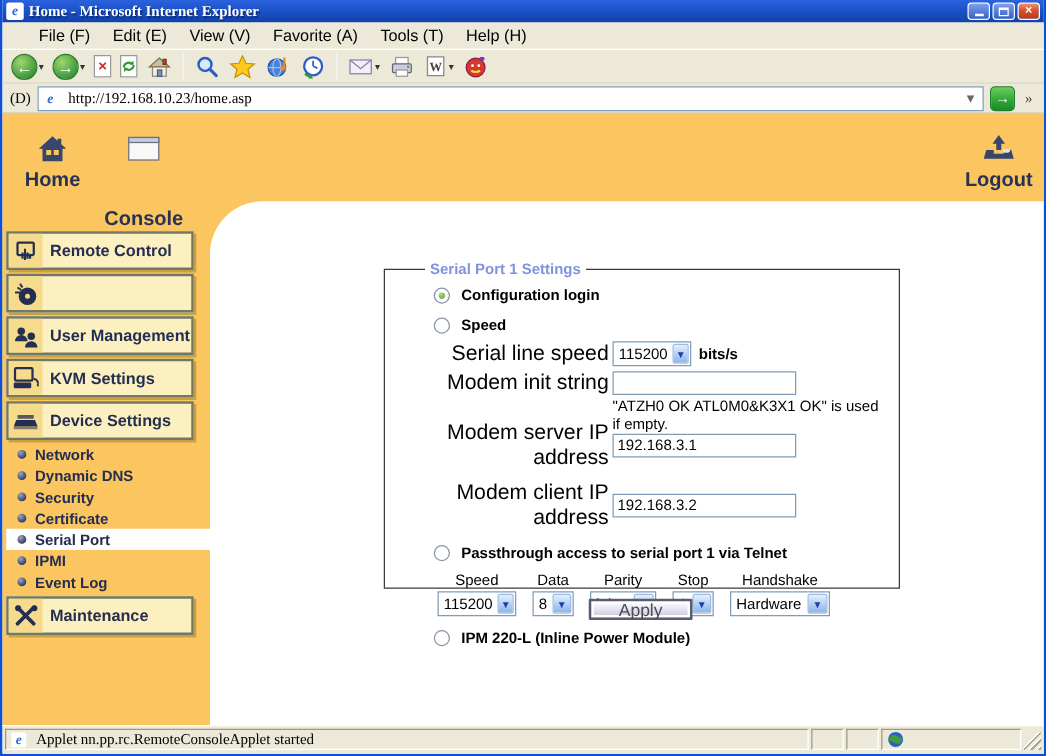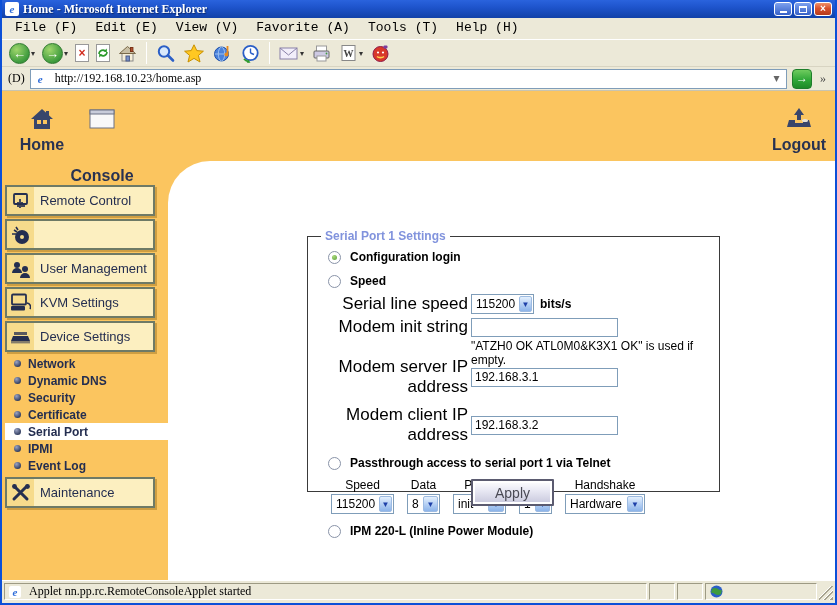--- a/index.html
+++ b/index.html
@@ -20,22 +20,22 @@
   .win-controls { display:flex; gap:2px; }
   .win-btn { width:18px; height:14px; border:1px solid #fff; border-radius:3px;
     display:flex; align-items:center; justify-content:center; color:#fff; font-size:10px; line-height:1; }
   .win-btn.min, .win-btn.max { background:linear-gradient(180deg,#7DA1EE,#3560C8); }
   .win-btn.close { background:linear-gradient(180deg,#F0926A,#D9512C 45%,#B53A1B); font-weight:bold; }
   .minbar { width:7px; height:2px; background:#fff; margin-top:6px; }
   .maxbox { width:8px; height:7px; border:1px solid #fff; border-top-width:2px; }
 
   
   .menubar { height:22px; background:#ECE9D8; border-bottom:1px solid #fff;
-    display:flex; align-items:flex-start; gap:0; padding:0 4px;
-    font-family:Liberation Mono, monospace; font-size:13px; }
+    display:flex; align-items:center; gap:0; padding:0 20px;
+    font-family:Liberation Sans, sans-serif; font-size:13px; }
   .menu-item { padding:2px 9px; cursor:default; }
 
   
   .toolbar { height:27px; background:#ECE9D8; border-bottom:1px solid #D8D4C2;
     display:flex; align-items:center; padding:0 4px; gap:1px; }
   .tb-btn { height:25px; display:flex; align-items:center; padding:0 3px; gap:1px; }
   .tb-sep { width:1px; height:22px; background:#C9C5B2; margin:0 4px; border-right:1px solid #fff; }
   .dd { font-size:8px; color:#333; }
   .circ { width:21px; height:21px; border-radius:50%; display:flex; align-items:center; justify-content:center;
     background:radial-gradient(circle at 35% 30%,#9FD66B,#3E9B3E 70%,#2A7A2A);
@@ -60,41 +60,41 @@
   .overflow { font-size:12px; color:#444; padding:0 3px; }
 
   
   .viewport { position:relative; height:489px; background:#FBC55F; overflow:hidden; }
   .white-panel { position:absolute; left:166px; top:70px; right:0; bottom:0;
     background:#fff; border-top-left-radius:42px; }
 
   .banner-btn { position:absolute; top:16px; display:flex; flex-direction:column; align-items:center; gap:5px;
     color:#283252; font-weight:bold; font-size:16px; cursor:pointer; }
   .banner-home { left:16px; width:48px; }
-  .banner-console { left:72px; width:56px;gap:36px; }
+  .banner-console { left:85px; width:56px;gap:36px; }
   .banner-logout { right:10px; width:52px; }
 
   
   .sidebar { position:absolute; left:3px; top:94px; width:163px; }
   .side-btn { width:150px; height:31px; margin-bottom:3px; border:2px solid #6E7A66;
     background:#FCEFC0; display:flex; align-items:stretch; cursor:pointer;
     box-shadow:2px 2px 0 rgba(150,110,30,.45); }
   .side-btn .icon-cell { width:27px; background:#F6DB8C; display:flex; align-items:center; justify-content:center; }
   .side-btn .lbl { display:flex; align-items:center; padding-left:6px;
-    font-weight:normal; font-size:13px; color:#242E50; white-space:nowrap; }
+    font-weight:bold; font-size:13px; color:#242E50; white-space:nowrap; }
   .subitem { height:17px; display:flex; align-items:center; gap:7px; padding-left:9px;
     font-weight:bold; font-size:12px; color:#242E50; width:163px; cursor:pointer; }
   .subitem.selected { background:#fff; }
   .bullet { width:7px; height:7px; border-radius:50%; flex:0 0 7px;
     background:radial-gradient(circle at 35% 30%,#9AA3C4,#2E3A5C 75%); }
   .maint { margin-top:3px; }
 
   
   .form-fieldset { position:absolute; left:305px; top:117px; width:413px; height:263px;
-    border:1px solid #3A3A3A; padding:4px 10px 0 8px; background:#fff;margin-top:21px; }
+    border:1px solid #3A3A3A; padding:4px 10px 0 27px; background:#fff; }
   .form-fieldset legend { color:#8193DD; font-weight:bold; font-size:12px; margin-left:5px; padding:0 4px; }
   .radio-row { display:flex; align-items:center; gap:9px; height:16px; margin-left:12px;
     font-weight:bold; font-size:12px; }
   .radio { width:13px; height:13px; border-radius:50%; border:1px solid #8993A8; background:#fff;
     flex:0 0 13px; position:relative; cursor:pointer; }
   .radio.checked::after { content:""; position:absolute; left:3px; top:3px; width:5px; height:5px;
     border-radius:50%; background:radial-gradient(circle at 35% 30%,#A8D878,#5DA13F); }
   .field-row { display:flex; align-items:center; }
   .field-label { width:152px; text-align:right; margin-right:3px; font-size:17px; flex:0 0 152px; }
   .xpinput { height:19px; width:147px; border:1px solid #7F9DB9; font-size:12px; padding:1px 3px;
@@ -105,21 +105,21 @@
     font-size:12px; padding-left:4px; cursor:pointer; }
   .xpselect .val { flex:1; white-space:nowrap; }
   .xpselect .sel-arrow { width:16px; height:16px; margin:0 1px 0 4px; border-radius:2px;
     border:1px solid #9DBBE2; background:linear-gradient(180deg,#E4F0FD,#AECBF2 60%,#8CB4EA);
     display:flex; align-items:center; justify-content:center; font-size:8px; color:#1C3FA8; }
   .tt { margin-left:15px; }
   .tt-row { display:flex; gap:13px; }
   .tt-h { font-size:12px; text-align:center; height:13px; }
   .c1{width:63px;} .c2{width:33px;} .c3{width:53px;} .c4{width:33px;} .c5{width:80px;}
 
-  .apply-btn { position:absolute; left:469px; top:388px; width:83px; height:27px;
+  .apply-btn { position:absolute; left:469px; top:388px; width:83px; height:17px;
     border:2px solid #5B5B70; border-radius:1px; color:#4A4A55; font-size:14px;
     background:linear-gradient(180deg,#FEFEFF 0%,#E9E9F4 40%,#C7C7DC 100%);
     box-shadow:inset 0 0 0 2px #fff; display:flex; align-items:center; justify-content:center; cursor:pointer; }
 
   
   .statusbar { height:23px; background:#ECE9D8; border-top:1px solid #fff;
     display:flex; align-items:center; gap:2px; padding:2px 2px 3px 2px;
     font-family:"Liberation Serif",serif; font-size:12px; }
   .sb-cell { height:17px; border:1px solid; border-color:#9D9A84 #FFFFFF #FFFFFF #9D9A84;
     display:flex; align-items:center; gap:4px; padding:0 4px; }

